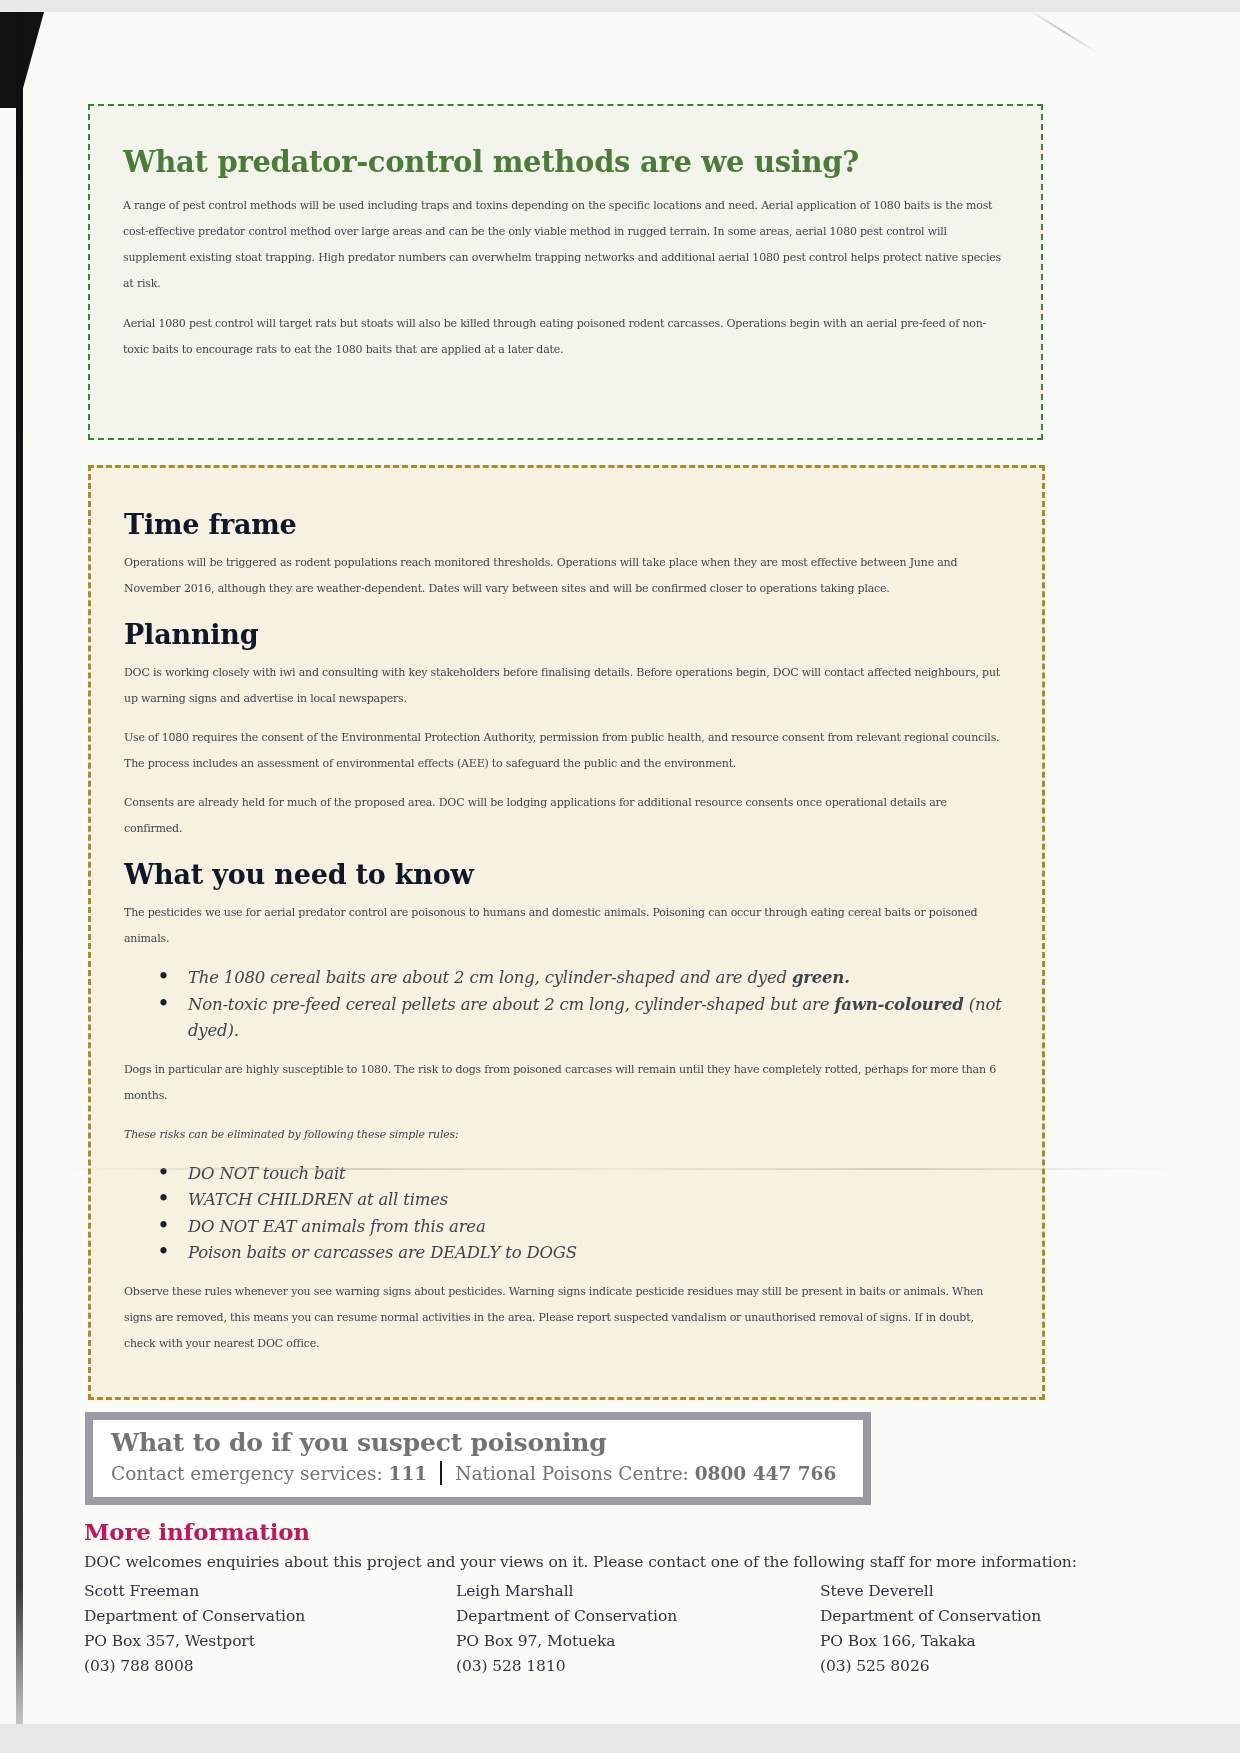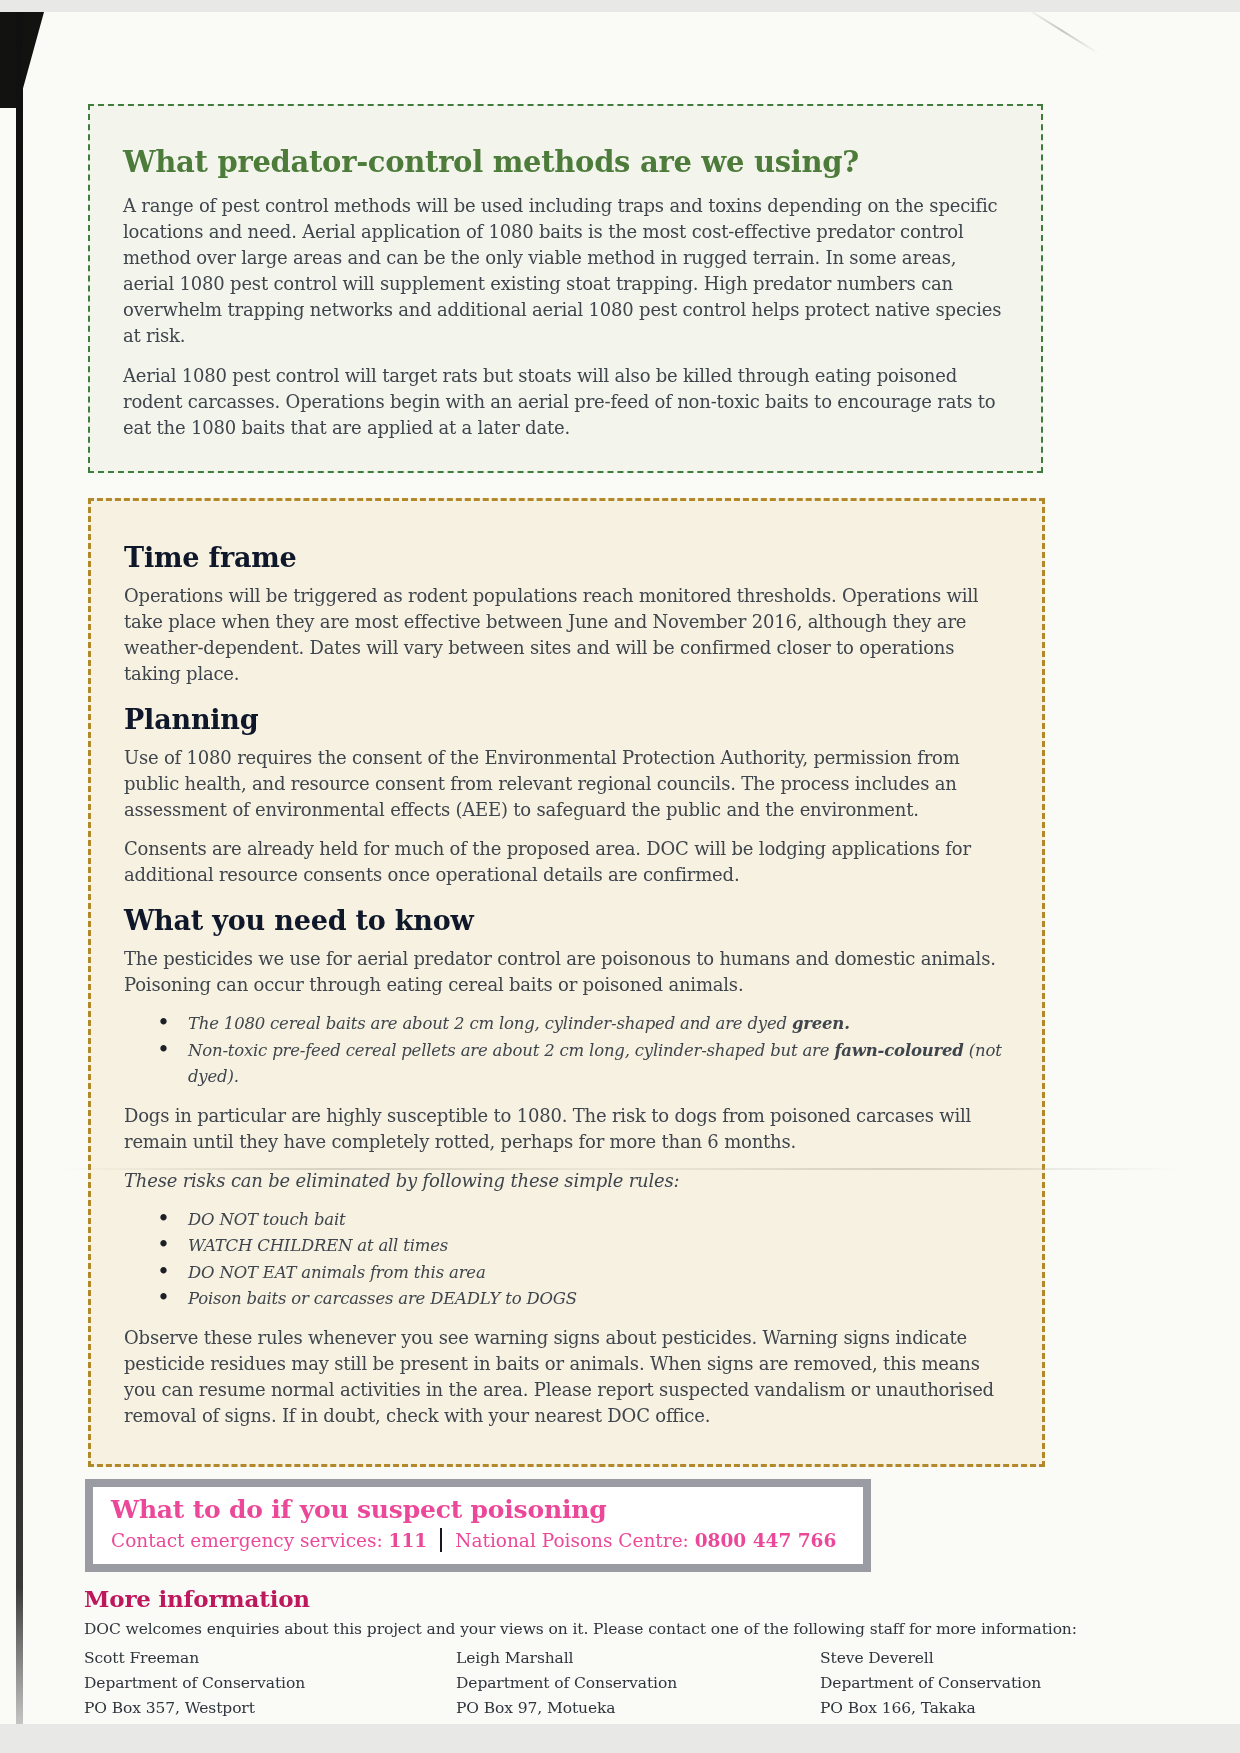--- a/index.html
+++ b/index.html
@@ -17,21 +17,21 @@
     z-index:5; }
   .scan-wedge{ position:absolute; left:0; top:0; width:44px; height:96px; background:#121211;
     clip-path:polygon(0 0,100% 0,40% 100%,0 100%); z-index:5; }
   .scan-wrinkle{ position:absolute; left:1020px; top:18px; width:85px; height:2px;
     background:linear-gradient(to right,rgba(150,150,145,0),rgba(150,150,145,.55),rgba(150,150,145,0));
     transform:rotate(32deg); z-index:4; }
   .scan-crease{ position:absolute; left:60px; top:1156px; width:1120px; height:2px;
     background:linear-gradient(to right,rgba(180,176,162,0),rgba(180,176,162,.5),rgba(180,176,162,.15),rgba(180,176,162,.5),rgba(180,176,162,0));
     z-index:4; }
 
-  .body-text{ font-size:18px; line-height:26px; letter-spacing:-0.2px; }
+  .body-text{ font-size:11px; line-height:26px; letter-spacing:-0.2px; }
 
   
   .methods-box{
     margin:92px 0 0 88px; width:955px; min-height:336px;
     border:2px dashed #3f7d3c; background:#f3f5ec;
     padding:38px 30px 16px 33px;
   }
   .methods-box h1{
     font-size:29px; line-height:36px; font-weight:bold; color:#4c7b3a;
     letter-spacing:-0.3px; margin-bottom:13px;
@@ -61,21 +61,21 @@
     content:"\2022"; position:absolute; left:33px; top:-1px;
     font-size:22px; color:#1c2026; font-style:normal;
   }
   .seg-b{ font-weight:bold; }
   .seg-i{ font-style:italic; }
 
   
   .poison-box{
     margin:12px 0 0 85px; width:786px;
     border:8px solid #9b9ba3; background:#ffffff;
-    padding:8px 20px 10px 18px; color:#ec4899;
+    padding:8px 20px 10px 18px; color:#737373;
   }
   .poison-box h3{
     font-size:25px; line-height:30px; font-weight:bold; letter-spacing:-0.2px;
   }
   .poison-line{ font-size:18.5px; line-height:27px; margin-top:2px; }
   .vsep{ display:inline-block; width:2px; height:24px; background:#15181e;
     margin:0 13px; vertical-align:-5px; }
 
   
   .more-info{ margin:12px 0 0 84px; width:1060px; color:#2f353d; }
@@ -102,20 +102,21 @@
     <p class="body-text">A range of pest control methods will be used including traps and toxins depending on the specific locations and need. Aerial application of 1080 baits is the most cost-effective predator control method over large areas and can be the only viable method in rugged terrain. In some areas, aerial 1080 pest control will supplement existing stoat trapping. High predator numbers can overwhelm trapping networks and additional aerial 1080 pest control helps protect native species at risk.</p>
     <p class="body-text">Aerial 1080 pest control will target rats but stoats will also be killed through eating poisoned rodent carcasses. Operations begin with an aerial pre-feed of non-toxic baits to encourage rats to eat the 1080 baits that are applied at a later date.</p>
   </section>
 
   <section class="info-box">
 
     <h2>Time frame</h2>
     <p class="body-text">Operations will be triggered as rodent populations reach monitored thresholds. Operations will take place when they are most effective between June and November 2016, although they are weather-dependent. Dates will vary between sites and will be confirmed closer to operations taking place.</p>
 
     <h2 class="mt">Planning</h2>
+    <p class="body-text">DOC is working closely with iwi and consulting with key stakeholders before finalising details. Before operations begin, DOC will contact affected neighbours, put up warning signs and advertise in local newspapers.</p>
     <p class="body-text">Use of 1080 requires the consent of the Environmental Protection Authority, permission from public health, and resource consent from relevant regional councils. The process includes an assessment of environmental effects (AEE) to safeguard the public and the environment.</p>
     <p class="body-text">Consents are already held for much of the proposed area.  DOC will be lodging applications for additional resource consents once operational details are confirmed.</p>
 
     <h2 class="mt">What you need to know</h2>
     <p class="body-text">The pesticides we use for aerial predator control are poisonous to humans and domestic animals. Poisoning can occur through eating cereal baits or poisoned animals.</p>
 
     <ul class="doc-list">
       <li><span class="seg-i">The 1080 cereal baits are about 2 cm long, cylinder-shaped and are dyed </span><span class="seg-b seg-i">green.</span></li>
       <li><span class="seg-i">Non-toxic pre-feed cereal pellets are about 2 cm long, cylinder-shaped but are </span><span class="seg-b seg-i">fawn-coloured</span><span class="seg-i"> (not dyed).</span></li>
     </ul>

